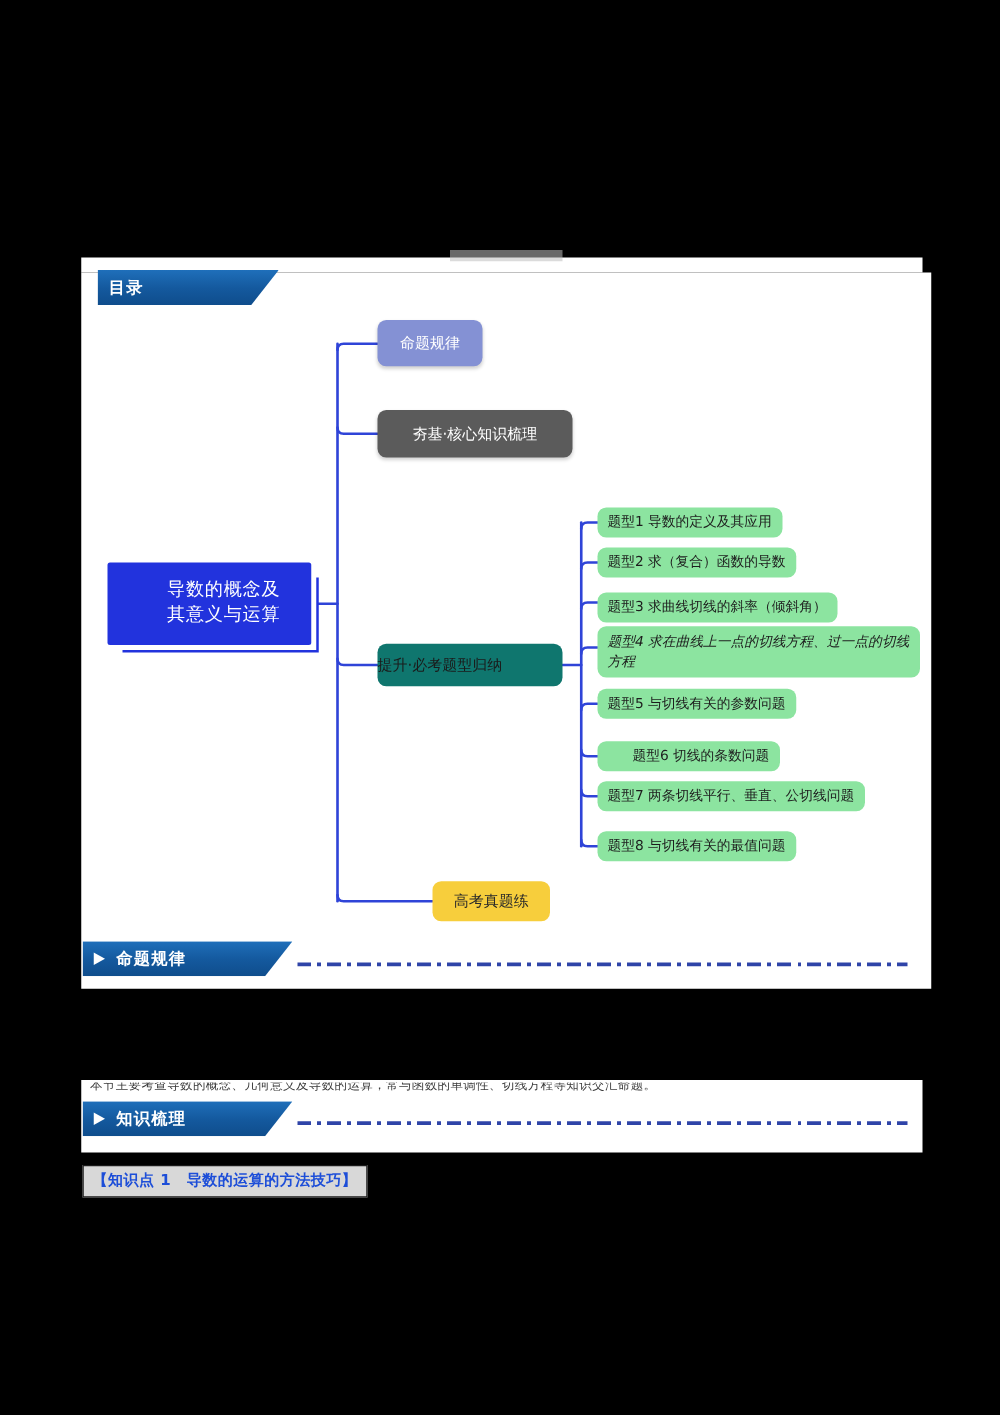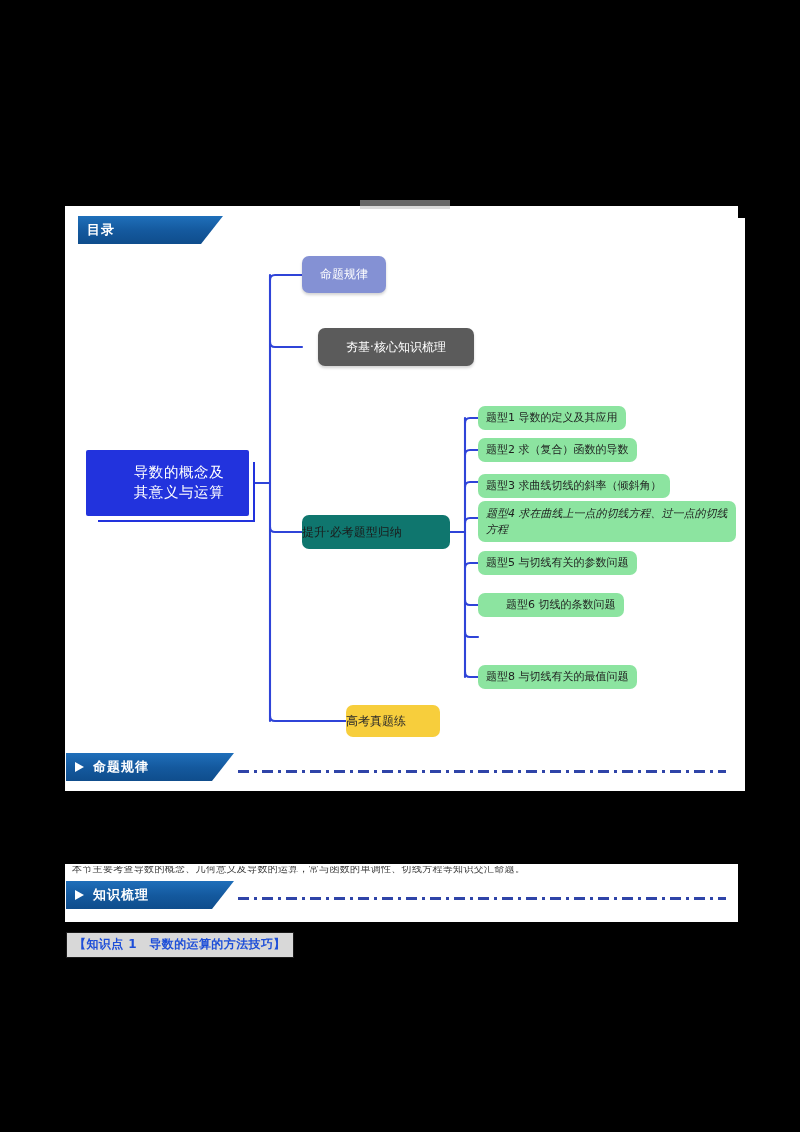--- a/index.html
+++ b/index.html
@@ -156,34 +156,34 @@
   #node-root .lbl { white-space: pre-line; }
 
   
   #node-l1-0 {
     left: 237px; top: 38px; width: 84px; height: 37px;
     background: #8491d4; color: #ffffff;
     justify-content: center; font-size: 12px;
     box-shadow: 0 2px 3px rgba(0,0,0,.18);
   }
   #node-l1-1 {
-    left: 253px; top: 110px; width: 156px; height: 38px;
+    left: 237px; top: 110px; width: 156px; height: 38px;
     background: #5b5b5b; color: #ffffff;
     justify-content: center; font-size: 12px;
     box-shadow: 0 2px 3px rgba(0,0,0,.18);
   }
   #node-l1-2 {
     left: 237px; top: 297px; width: 148px; height: 34px;
     background: #0f766e; color: #1b1b1b;
     justify-content: flex-start; font-size: 12px;
   }
   #node-l1-3 {
     left: 281px; top: 487px; width: 94px; height: 32px;
     background: #f7ce3c; color: #2a2a2a;
-    justify-content: flex-start; font-size: 12px;
+    justify-content: center; font-size: 12px;
   }
 
   
   .leaf {
     position: absolute;
     background: #8ce4a0;
     color: #1d1d1d;
     border-radius: 7px;
     font-size: 11px;
     line-height: 1.45;
@@ -266,20 +266,23 @@
     </div>
     <div class="leaf wrap" style="left:413px; top:283px; width:258px; height:41px;">
       <span>题型4 求在曲线上一点的切线方程、过一点的切线方程</span>
     </div>
     <div class="leaf" style="left:413px; top:333px; height:24px;">
       <span>题型5 与切线有关的参数问题</span>
     </div>
     <div class="leaf" style="left:413px; top:375px; height:24px;padding-left:28px;">
       <span>题型6 切线的条数问题</span>
     </div>
+    <div class="leaf" style="left:413px; top:407px; height:24px;">
+      <span>题型7 两条切线平行、垂直、公切线问题</span>
+    </div>
     <div class="leaf" style="left:413px; top:447px; height:24px;">
       <span>题型8 与切线有关的最值问题</span>
     </div>
 
   </div>
 
   <div class="banner" id="banner-toc">
     <span class="btxt">目录</span>
   </div>
 

